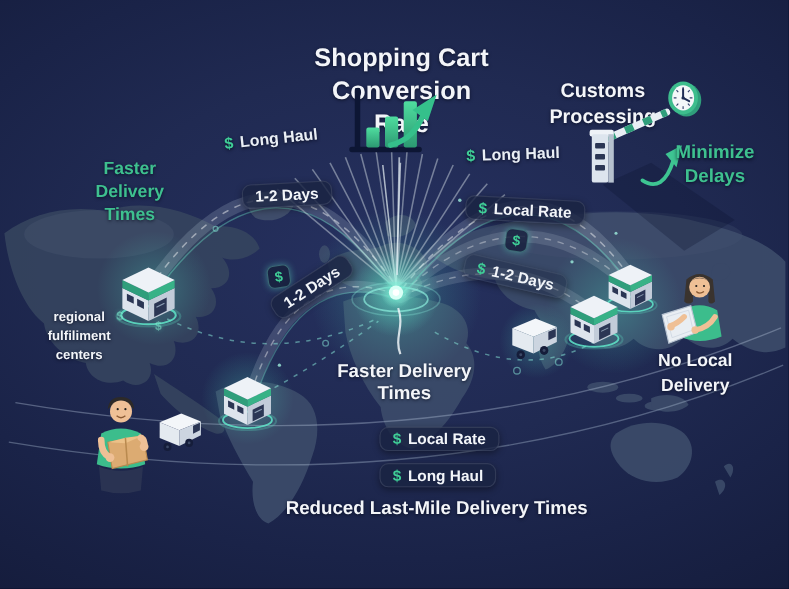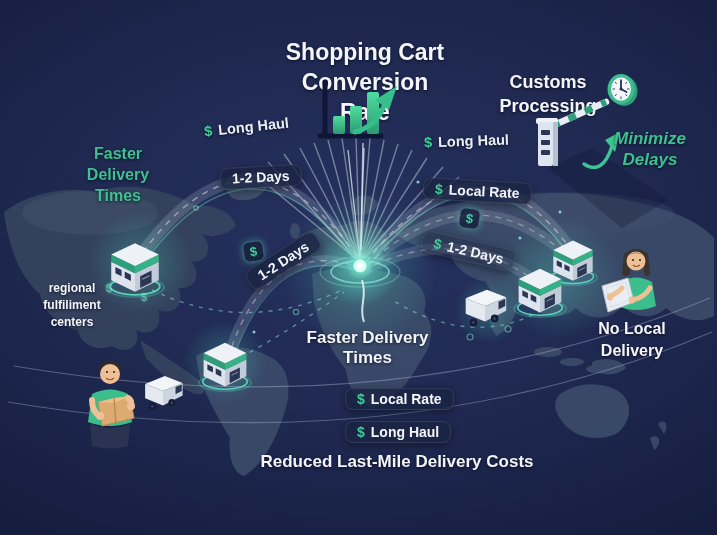--- a/index.html
+++ b/index.html
@@ -232,21 +232,21 @@
       <line x1="11" y1="12" x2="12.6" y2="13.8"></line>
         <line x1="23" y1="12" x2="21.4" y2="13.8"></line>
       <line x1="11" y1="26" x2="12.6" y2="24.2"></line>
         <line x1="23" y1="26" x2="21.4" y2="24.2"></line>
     </g>
     <line x1="17" y1="19" x2="17" y2="11" stroke="#1f2c55" stroke-width="1.8" stroke-linecap="round"></line>
     <line x1="17" y1="19" x2="22.5" y2="22" stroke="#1f2c55" stroke-width="1.8" stroke-linecap="round"></line>
     <circle cx="17" cy="19" r="1.5" fill="#1f2c55"></circle>
   </svg>
 
-  <div class="abs lbl t-green pre" style="left:608px;top:128px;width:84px;font-size:17px;line-height:1.25;font-weight:800;font-style:italic;">Minimize
+  <div class="abs lbl t-green pre" style="left:608px;top:128px;width:84px;font-size:17px;line-height:1.25;font-weight:800;">Minimize
 Delays</div>
 
   <div class="abs lbl t-green pre" style="left:74px;top:144px;width:88px;font-size:16px;line-height:1.3;font-weight:800;">Faster
 Delivery
 Times</div>
 
   <div class="abs route-label" style="left:204px;top:119px;transform:rotate(-6deg);">
     <span class="dollar">$</span>
     <span>Long Haul</span>
   </div>
@@ -349,15 +349,15 @@
 
   <div class="abs pill" style="left:345px;top:388px;">
     <span class="dollar">$</span>
     <span>Local Rate</span>
   </div>
   <div class="abs pill" style="left:345px;top:421px;">
     <span class="dollar">$</span>
     <span>Long Haul</span>
   </div>
 
-  <div class="abs lbl t-white" style="left:242px;top:452px;width:310px;font-size:17px;font-weight:800;">Reduced Last-Mile Delivery Costs</div>
+  <div class="abs lbl t-white" style="left:242px;top:452px;width:310px;font-size:17px;font-weight:800;">Reduced Last-Mile Delivery Times</div>
 
 </div>
 
 </body></html>

